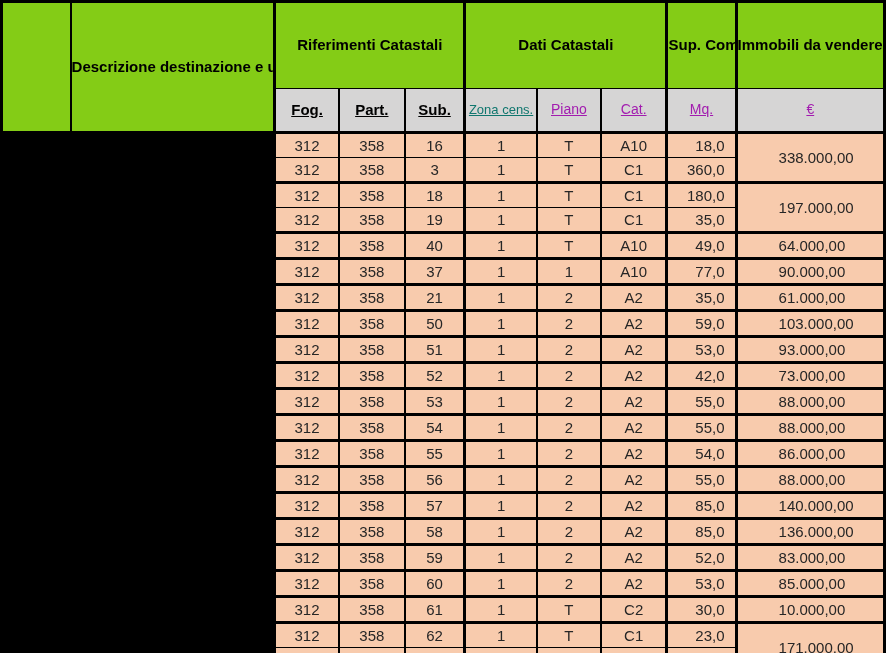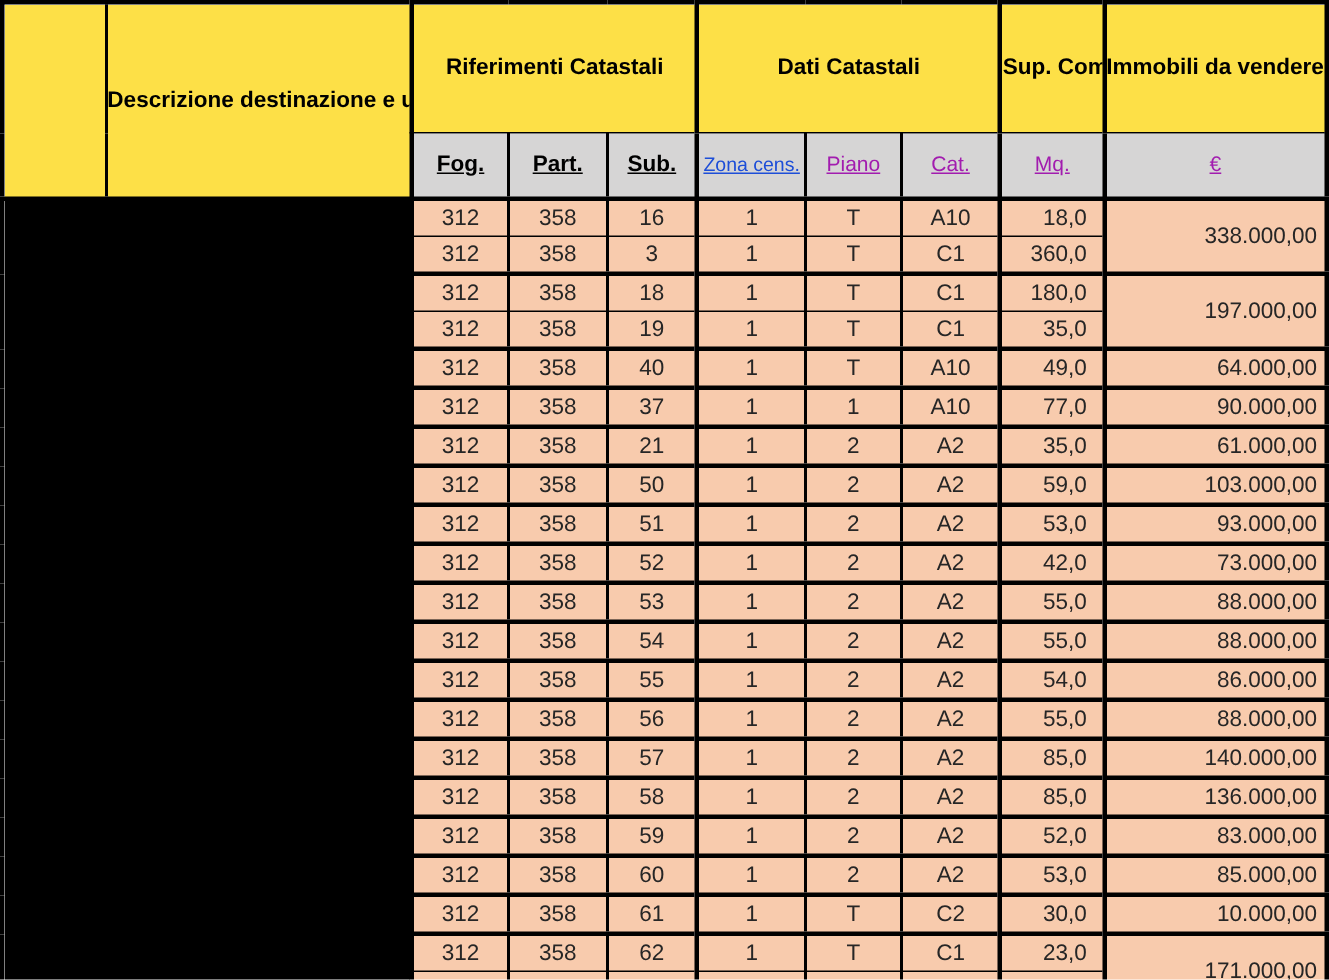--- a/index.html
+++ b/index.html
@@ -27,21 +27,21 @@
     border-top-width: 1px;
     border-bottom-width: 1px;
     padding: 0;
     text-align: center;
     vertical-align: middle;
     overflow: hidden;
     white-space: nowrap;
   }
   
   thead th {
-    background: #fde047;
+    background: #84cc16;
     color: #000;
     font-weight: bold;
     font-size: 15px;
     border-top-width: 2px;
     border-bottom-width: 2px;
     line-height: 1.25;
   }
   thead tr.h2 th {
     background: #d6d5d5;
     border-bottom-width: 3px;
@@ -51,40 +51,41 @@
   thead tr.h1 th { height: 85px; }
   thead th.span2 { border-bottom-width: 3px; }
   thead tr.h2 th.reg {
     font-weight: normal;
     font-size: 14px;
     color: #a21caf;
   }
   thead tr.h2 th.small {
     font-weight: normal;
     font-size: 13px;
-    color: #1d4ed8;
+    color: #0f766e;
     line-height: 1.15;
   }
   .pre { white-space: pre-line; }
   
   .vr { border-right-width: 3px !important; }
   
   tbody td {
     background: #f8cbad;
     color: #262626;
     font-size: 15px;
     height: 23px;
     line-height: 1;
   }
   tbody tr.gs td { border-top-width: 3px; }
   tbody td.c-mq { text-align: right; padding-right: 10px; }
   tbody td.c-eur {
-    text-align: right;
+    text-align: left;
     padding-right: 5px;
     border-left-width: 3px;
+    padding-left: 41px;
   }
   td.redacted, tfoot td.redacted {
     background: #000;
     border-color: #000;
   }
 </style>
 </head>
 <body>
 
 <div class="page">

